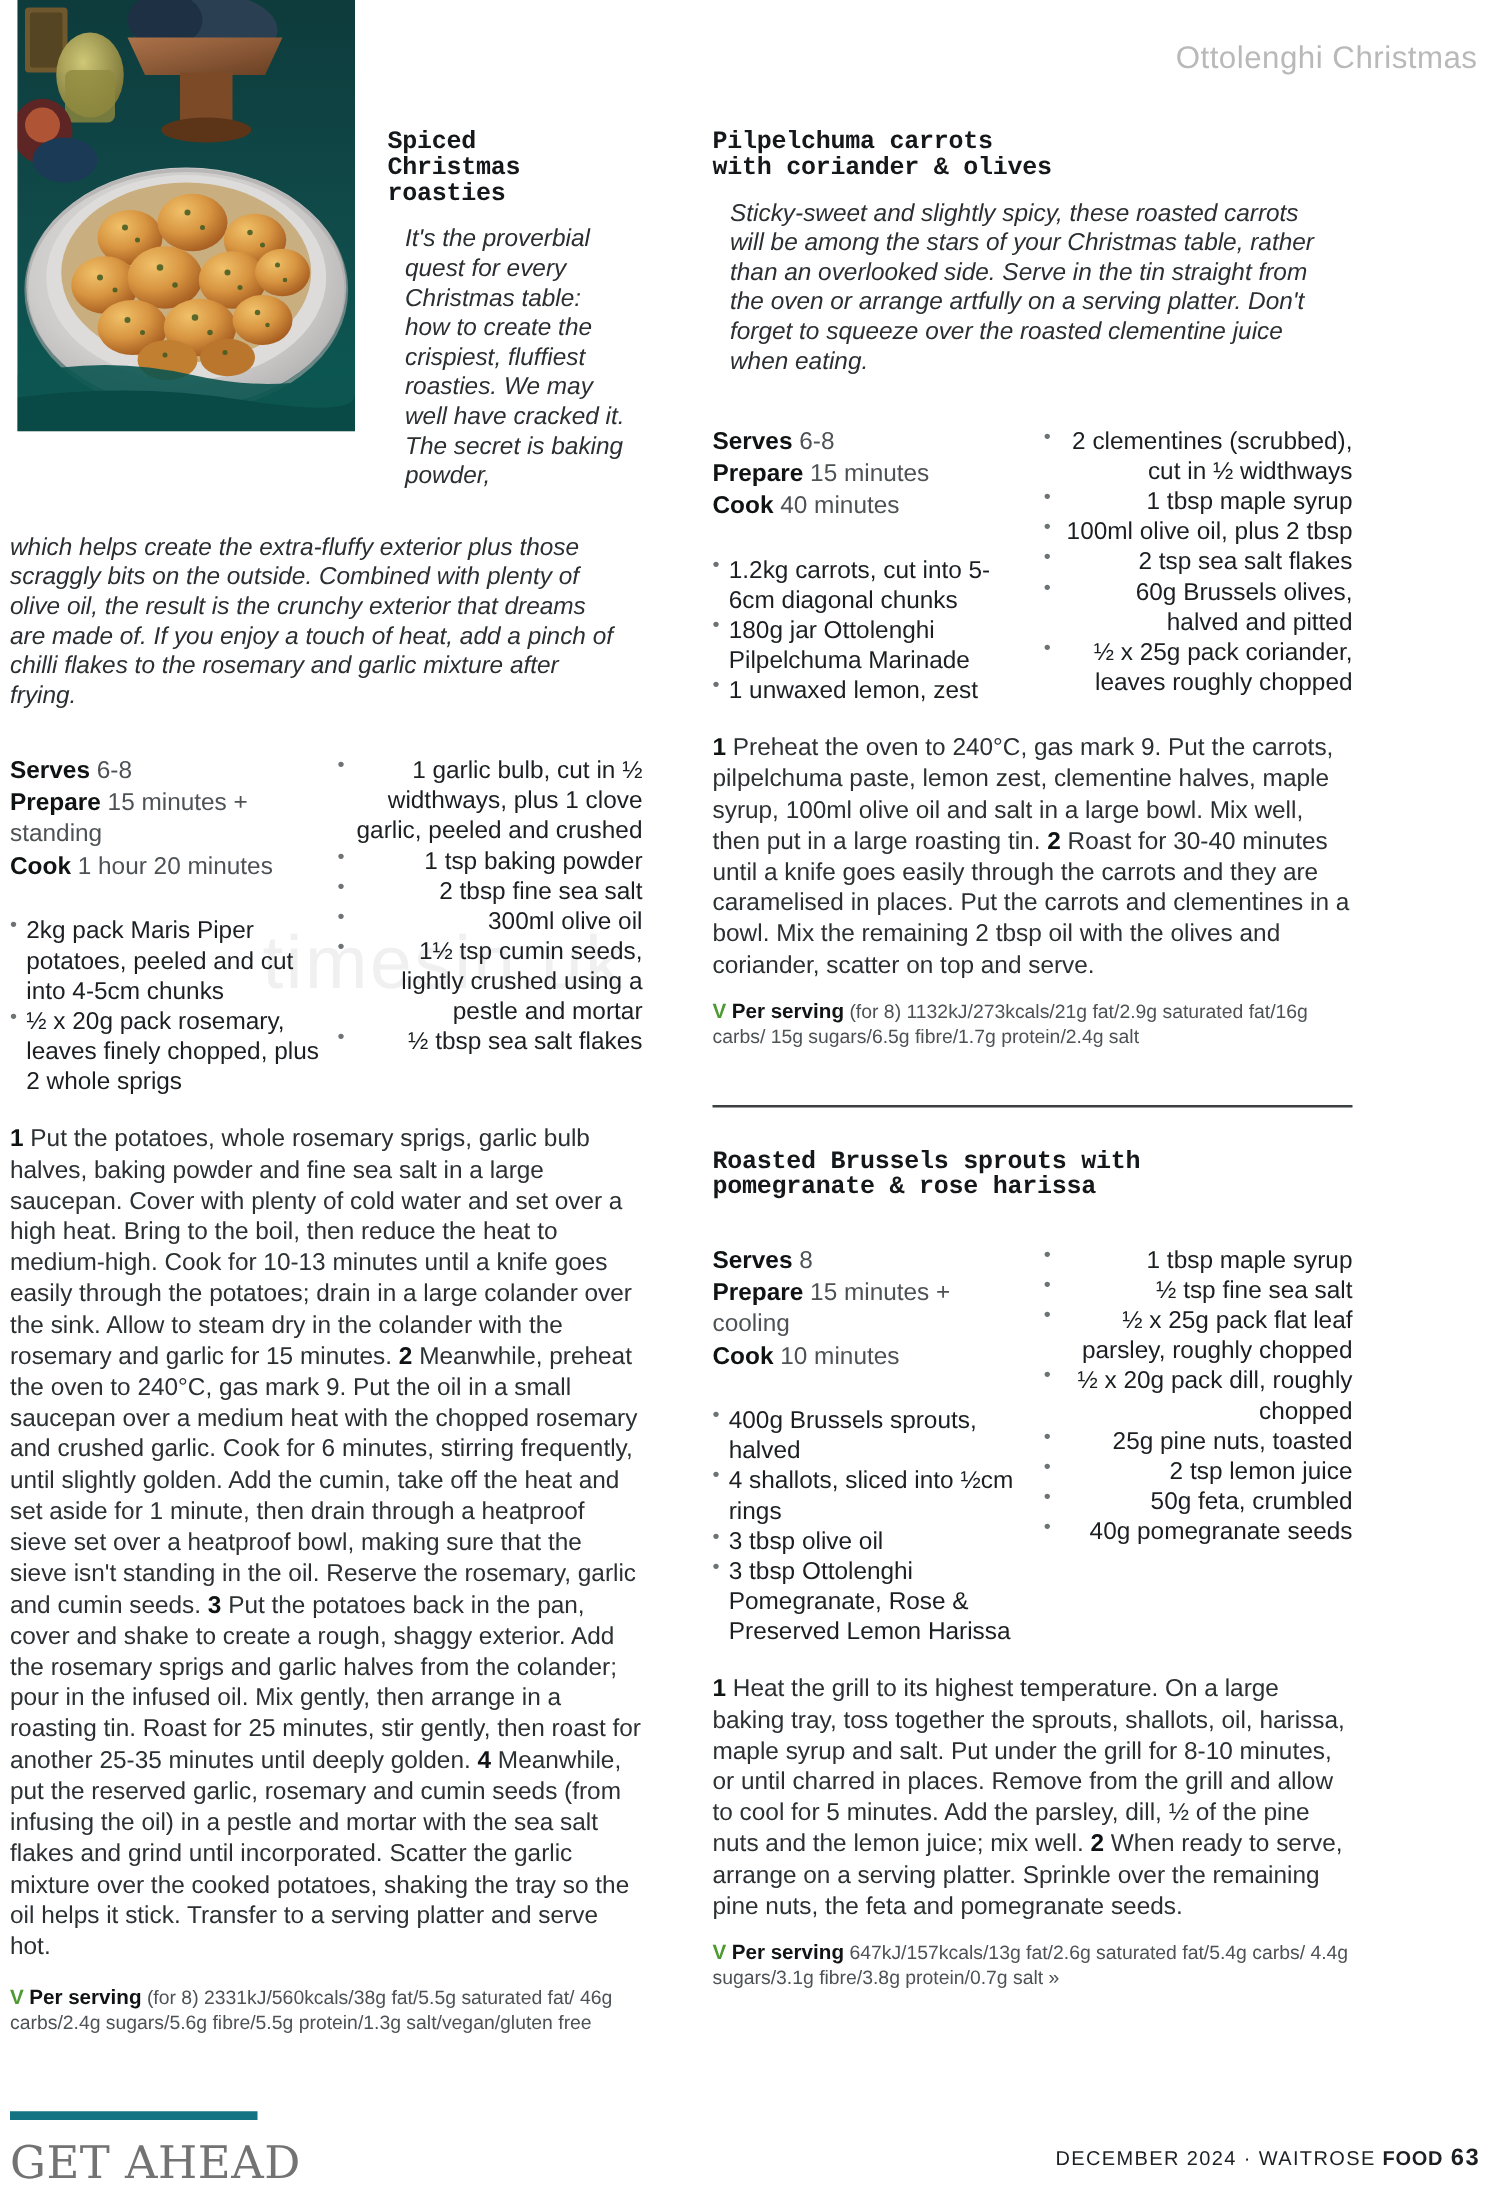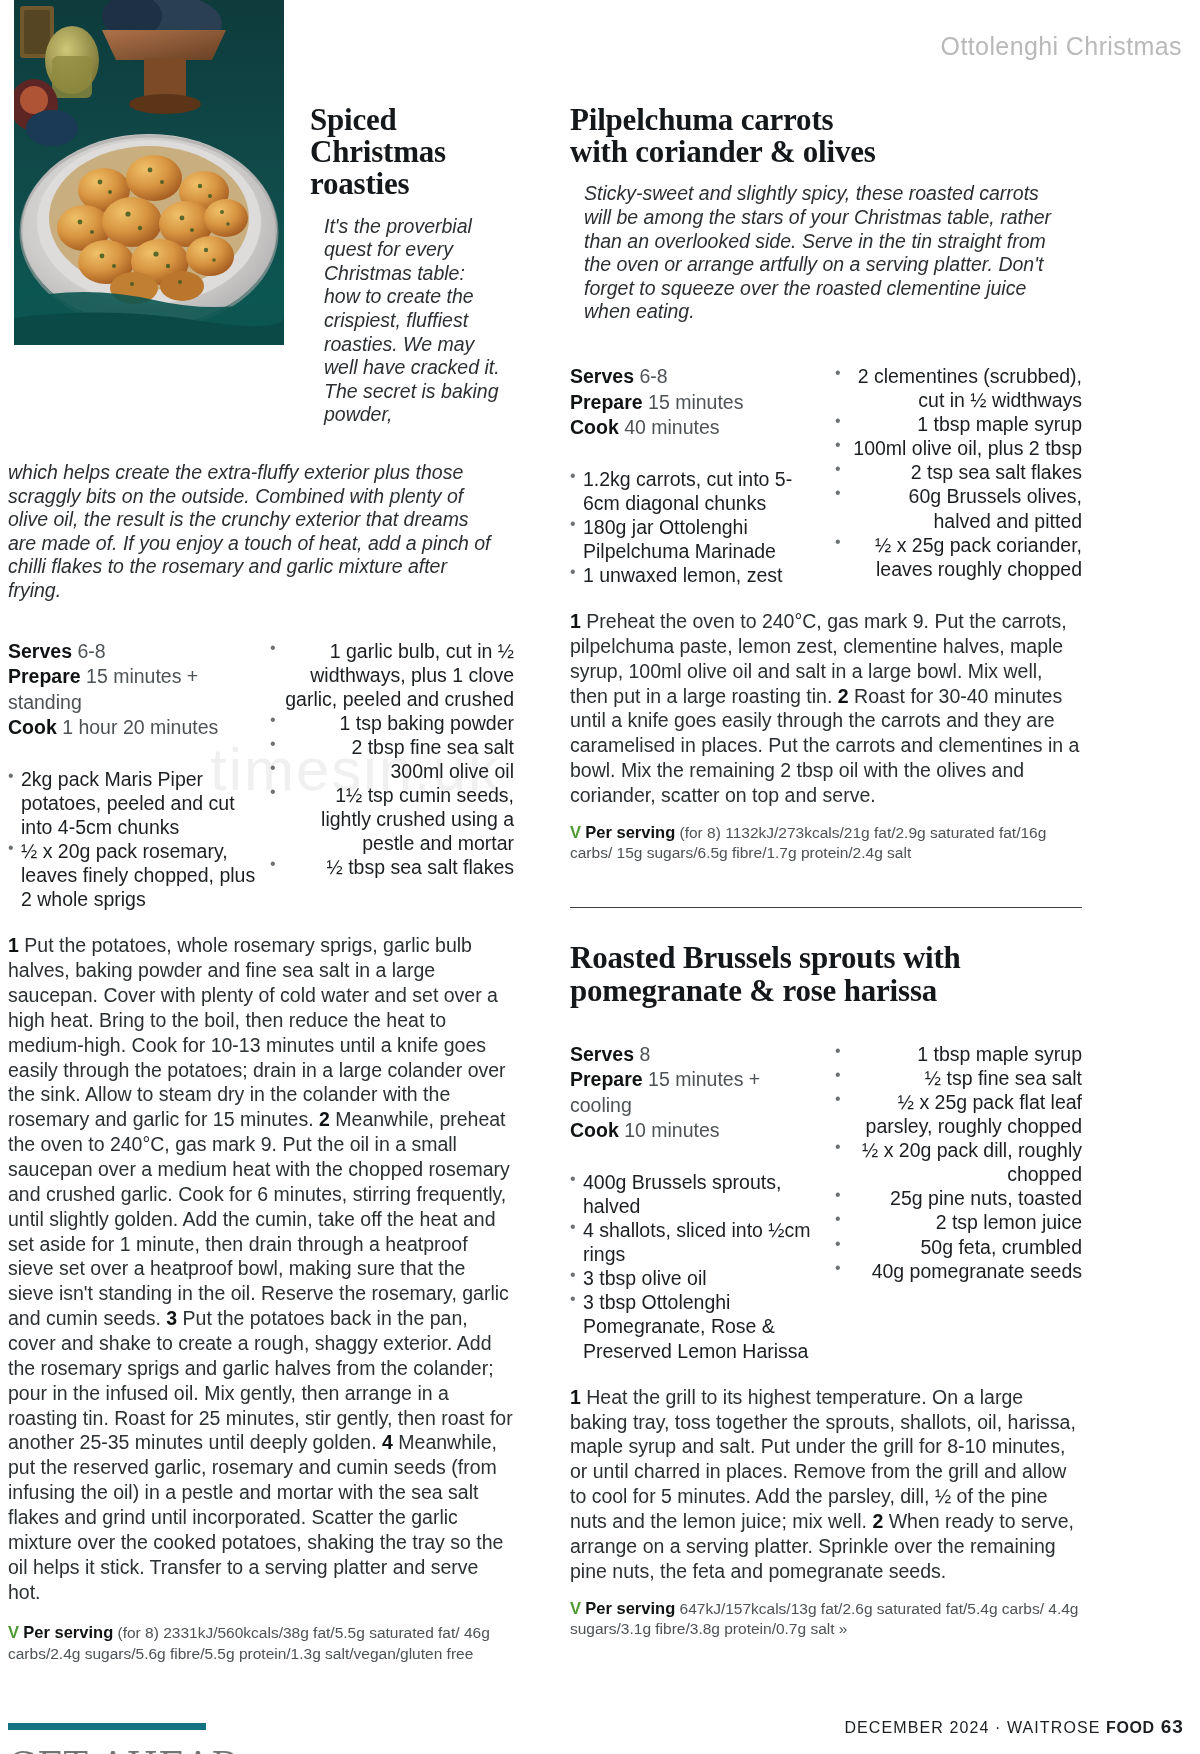--- a/index.html
+++ b/index.html
@@ -68,23 +68,23 @@
   .col-right {
     position: absolute;
     left: 570px;
     top: 104px;
     width: 512px;
     z-index: 2;
   }
 
   
   .recipe-title {
-    font-family: Liberation Serif, serif;
+    font-family: Liberation Mono, monospace;
     font-weight: bold;
-    font-size: 31px;
+    font-size: 20px;
     line-height: 1.04;
     color: #15181a;
     margin: 0 0 9px 0;
     letter-spacing: -0.2px;
   }
   .standfirst {
     font-family: "Liberation Sans", sans-serif;
     font-style: italic;
     font-size: 19.5px;
     line-height: 1.21;

